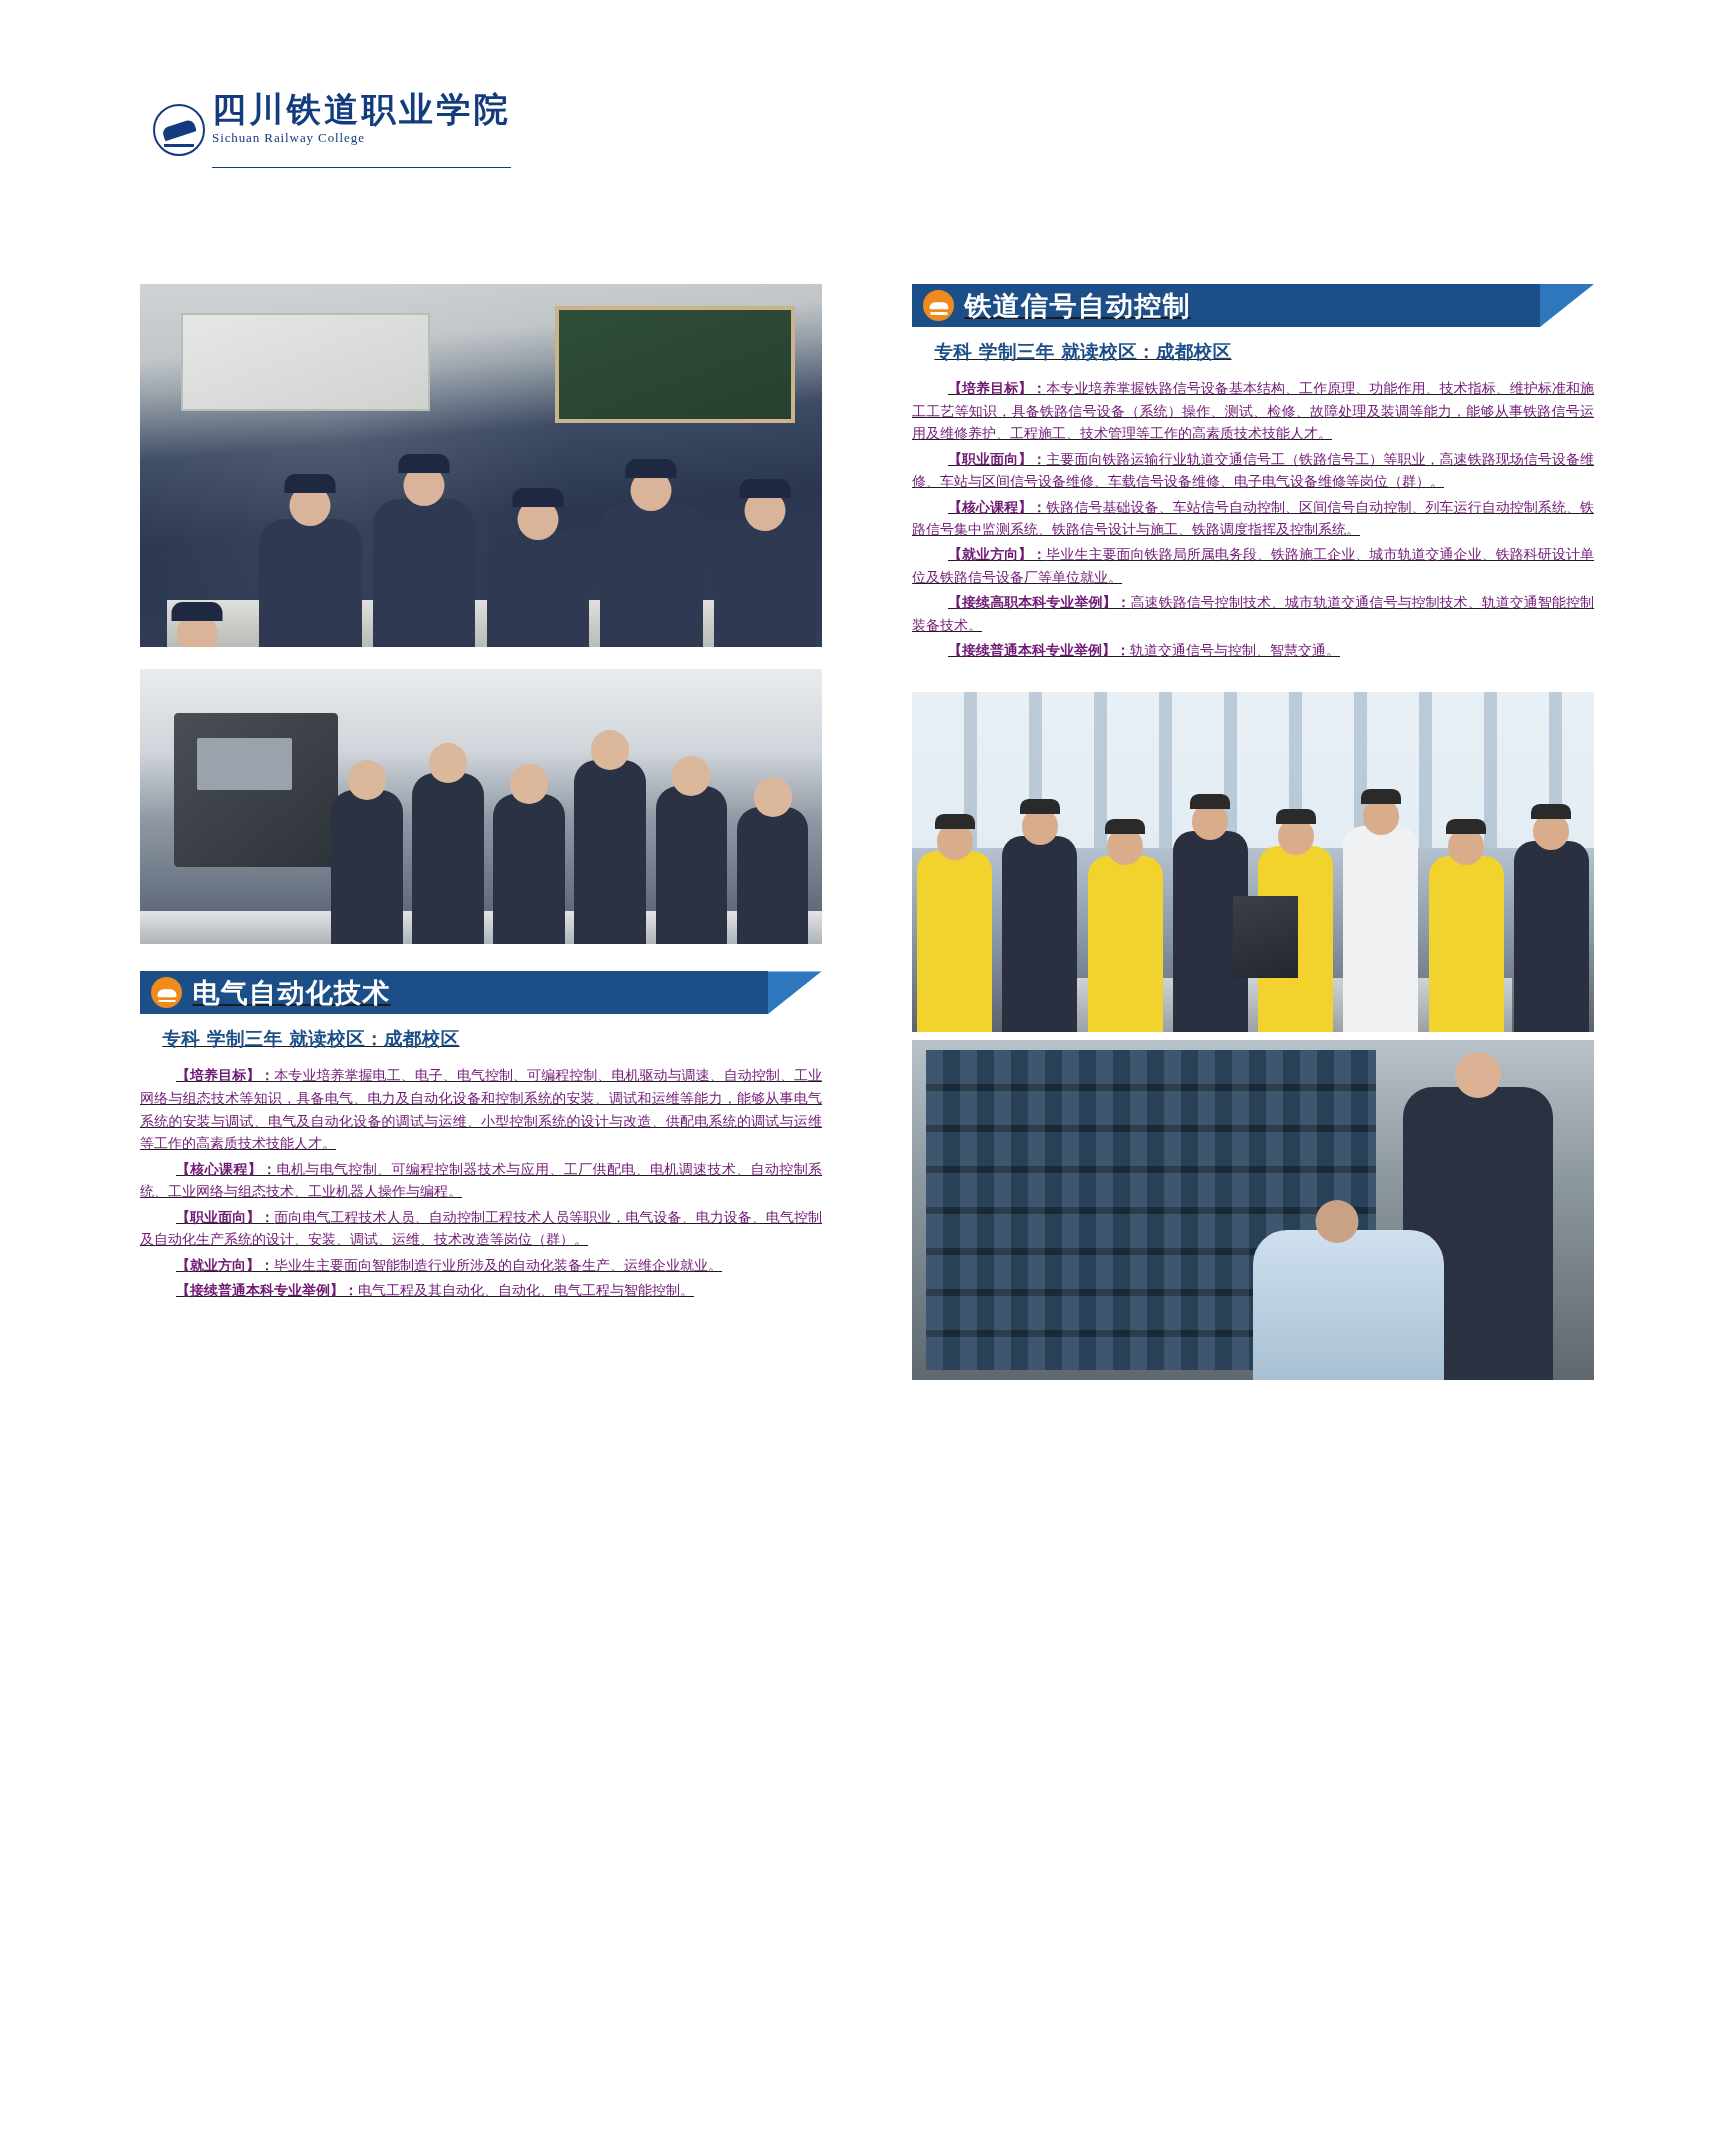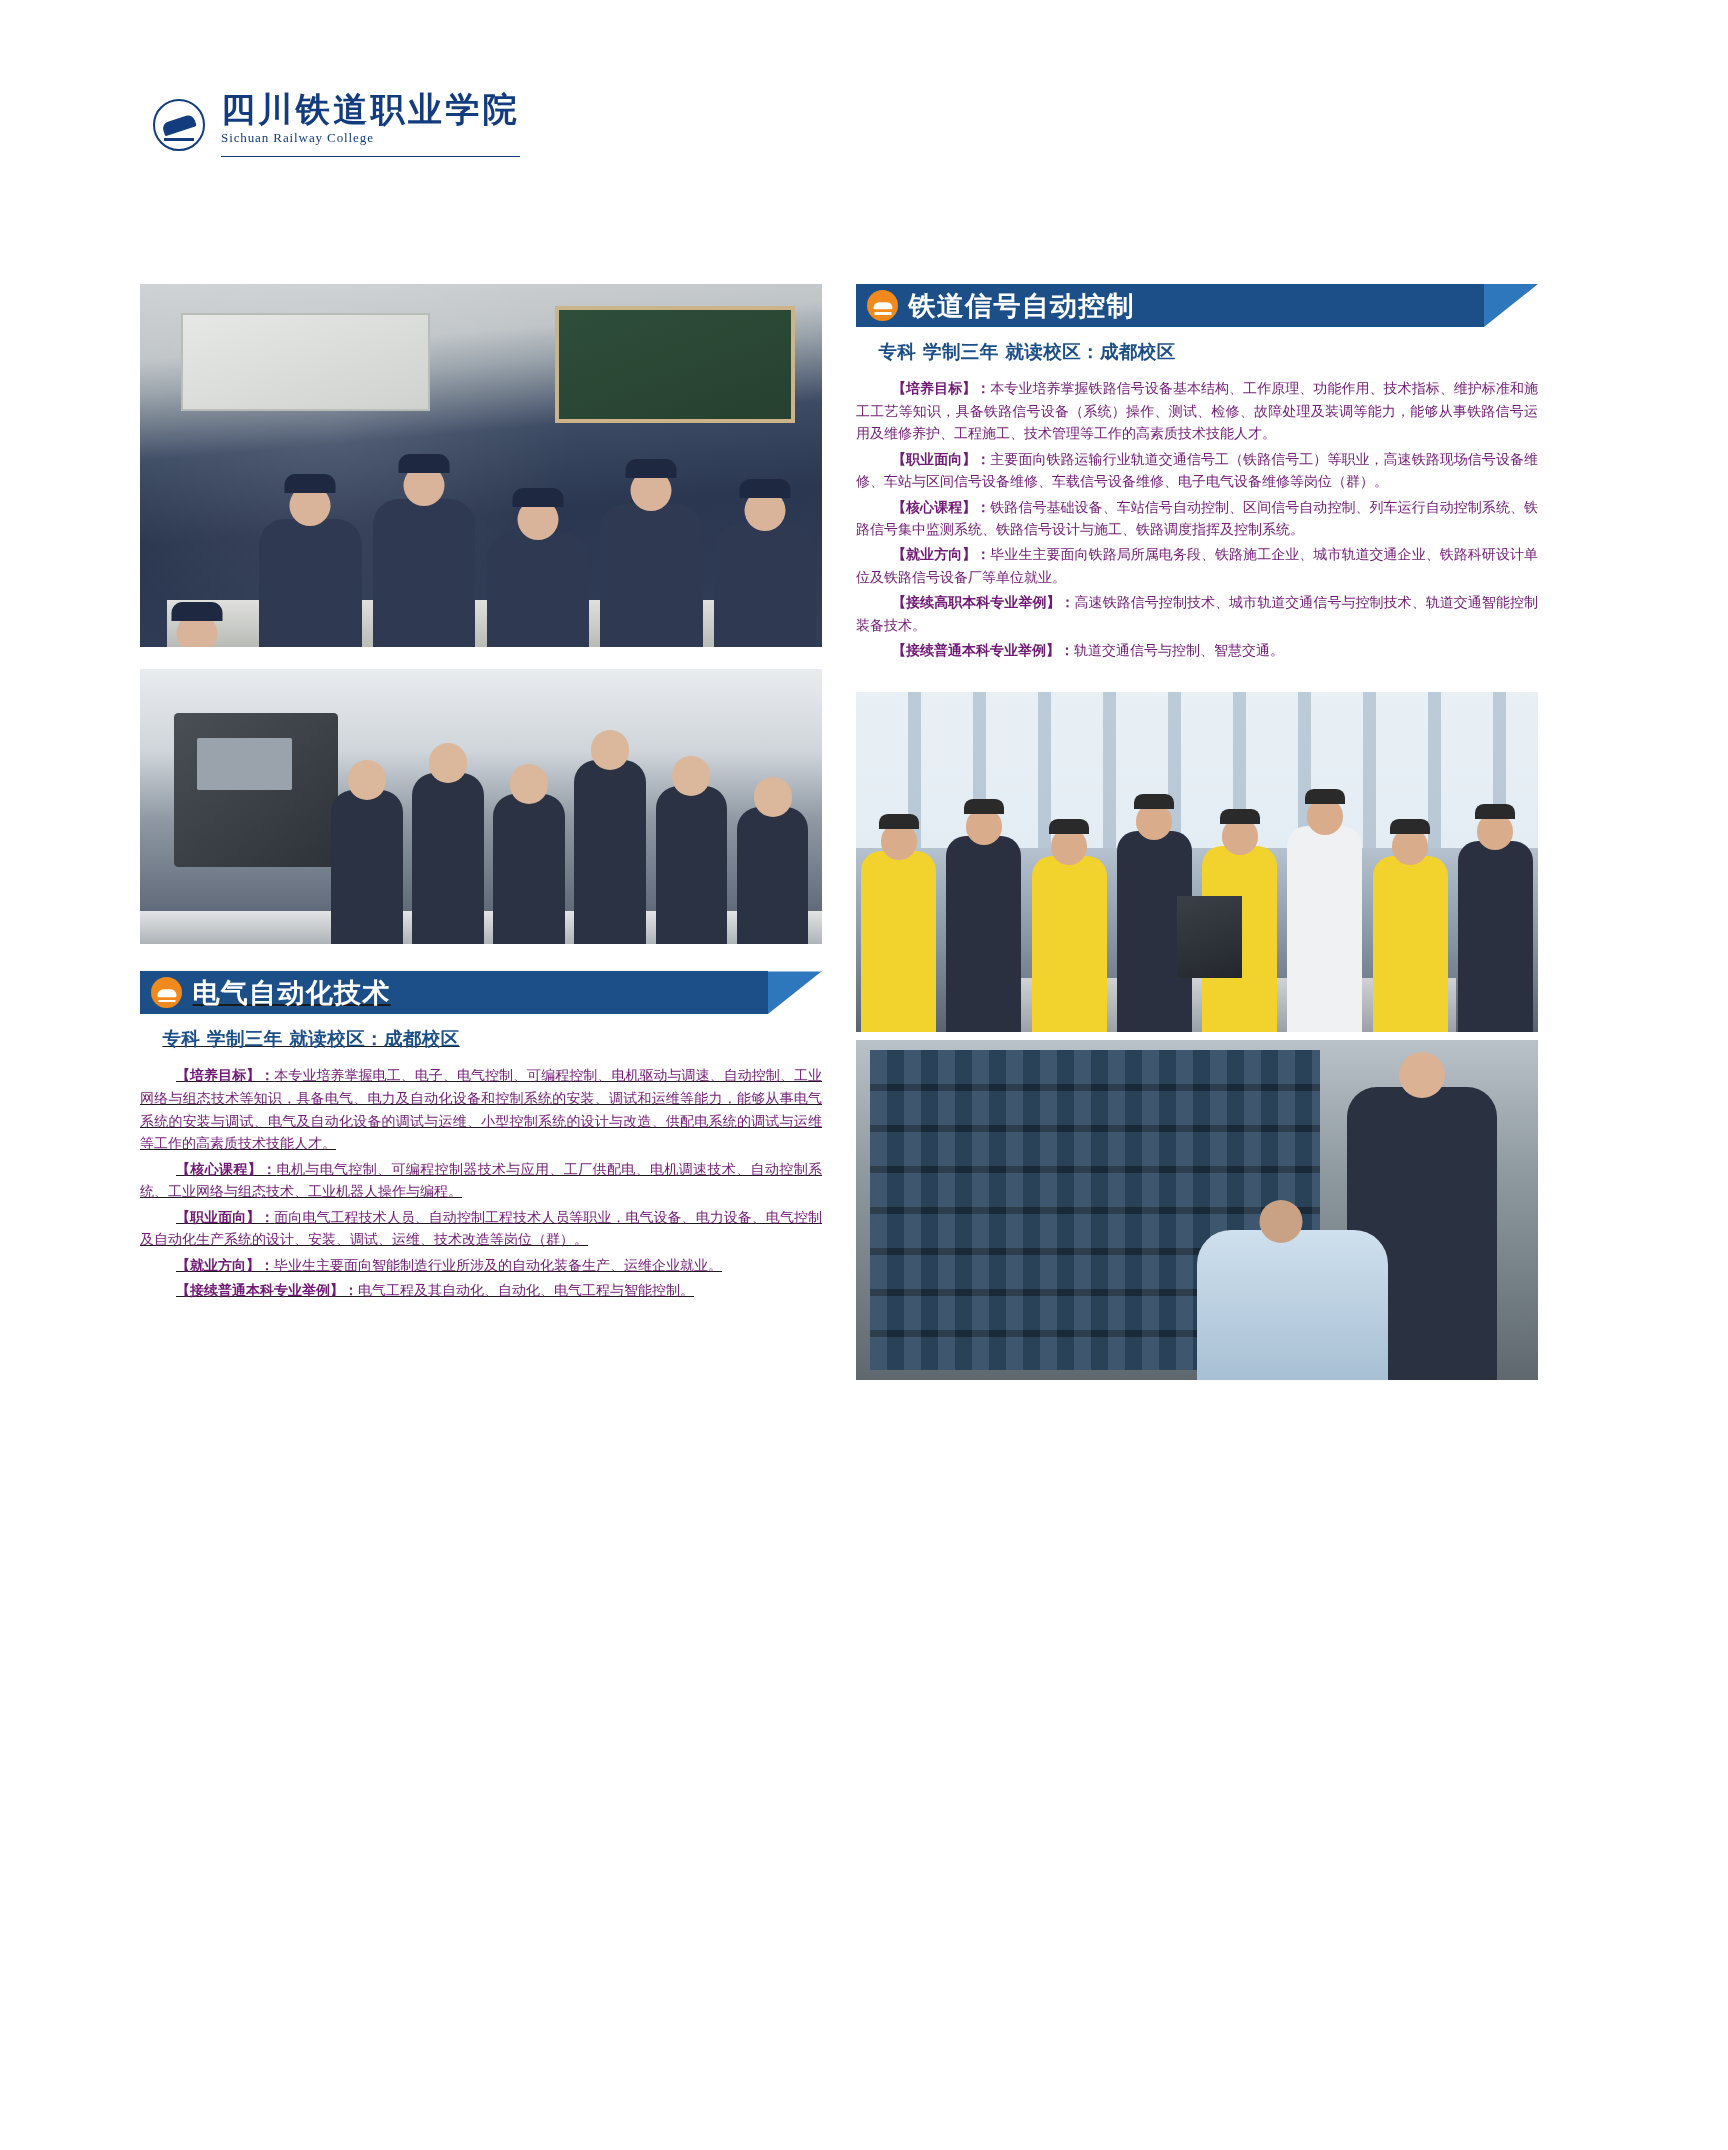--- a/index.html
+++ b/index.html
@@ -44,23 +44,23 @@
   }
   .logo-mark::after {
     content: "";
     position: absolute;
     left: 50%; bottom: 7.3px;
     transform: translateX(-50%);
     width: 30px; height: 3px;
     background: #123c7d;
   }
   .logo-text-wrap {
-    margin-left: 16px;
+    margin-left: 7px;
     border-bottom: 1.7px solid #123c7d;
-    padding-bottom: 10px;
+    padding-bottom: 21px;
   }
   .logo-cn {
     font-family: "DejaVu Serif", serif;
     font-weight: bold;
     font-size: 34px;
     letter-spacing: 3.4px;
     color: #123c7d;
     line-height: 1.05;
     white-space: nowrap;
   }
@@ -73,21 +73,21 @@
     white-space: nowrap;
   }
 
   
   .col {
     position: absolute;
     top: 284px;
     width: 682px;
   }
   .col-left  { left: 140px; text-decoration: underline; }
-  .col-right { left: 856px; }
+  .col-right { left: 912px; text-decoration: underline; }
 
   
   .photo {
     width: 100%;
     position: relative;
     overflow: hidden;
     background: #c9ccd1;
   }
 
   

